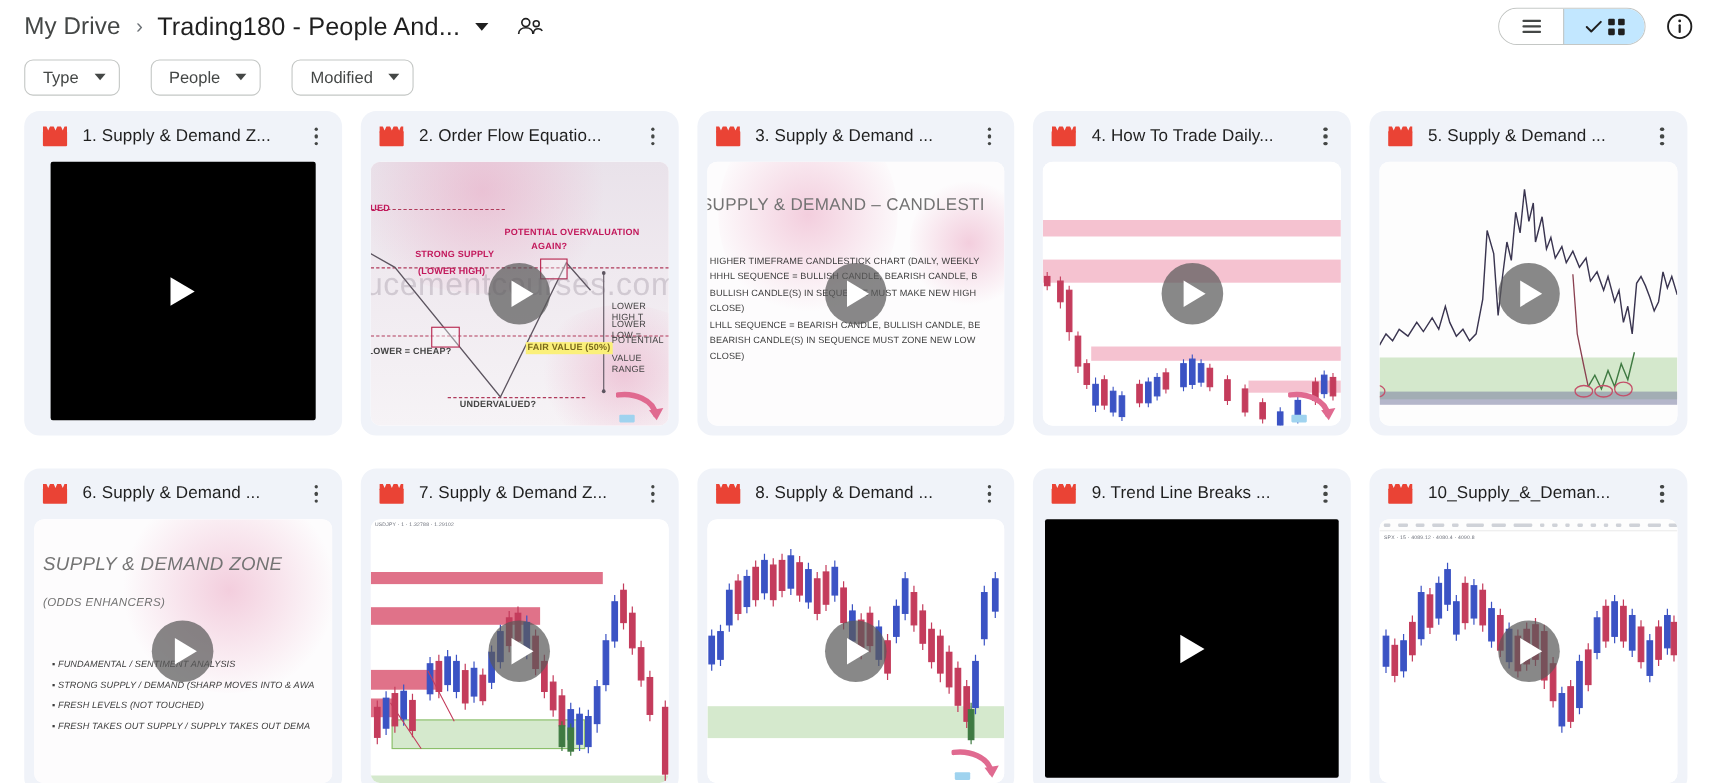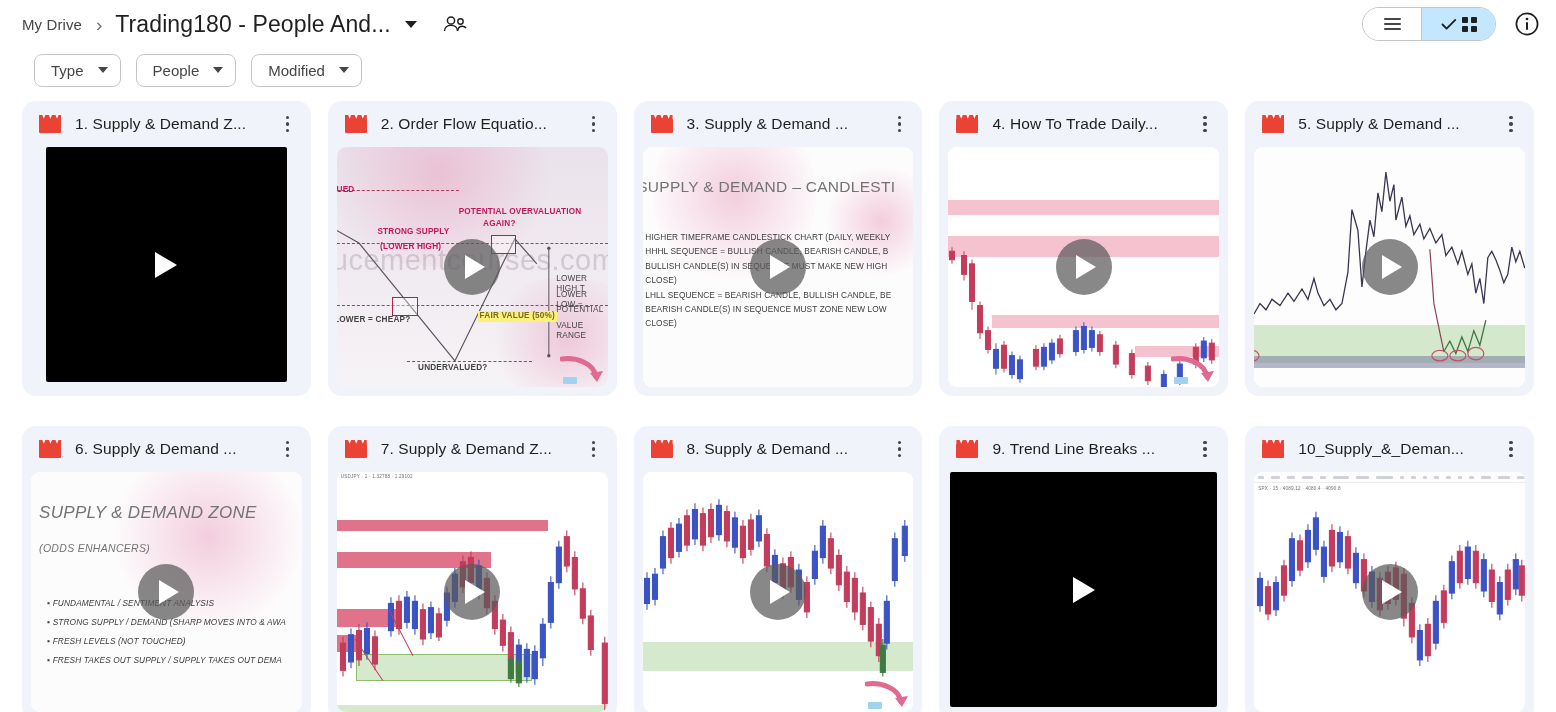--- a/index.html
+++ b/index.html
@@ -13,21 +13,21 @@
   body { position: relative; }
 
   
   .topbar {
     height: 48px;
     display: flex; align-items: center;
     padding: 0 16px 0 22px;
     position: relative;
   }
   .crumb-root {
-    font-size: 15px; color: #444746; letter-spacing: .1px;
+    font-size: 22px; color: #444746; letter-spacing: .1px;
     white-space: nowrap;
   }
   .crumb-sep {
     font-size: 19px; color: #6b7075; margin: 0 13px 0 14px;
     line-height: 1;
   }
   .crumb-cur {
     font-size: 23px; color: #1f1f1f; letter-spacing: .1px;
     white-space: nowrap;
   }
@@ -61,22 +61,22 @@
     border-left: 1px solid #c4c7c5;
   }
   .hamburger { display: flex; flex-direction: column; gap: 3px; }
   .hamburger i { display: block; width: 17px; height: 2px; background: #444746; border-radius: 1px;}
   .grid-glyph { display: grid; grid-template-columns: 6px 6px; grid-template-rows: 6px 6px; gap: 3px; }
   .grid-glyph i { background: #1f1f1f; border-radius: 1px; }
   .info-icon { display:flex; align-items:center; }
 
   
   .chips {
-    display: flex; align-items: center; gap: 15px;
-    padding: 0 0 0 34px;
+    display: flex; align-items: center; gap: 28px;
+    padding: 0 0 0 22px;
     height: 44px;
   }
   .chip {
     height: 33px;
     border: 1px solid #c4c7c5;
     border-radius: 8px;
     background: #fff;
     display: flex; align-items: center;
     padding: 0 12px 0 16px;
     color: #444746;

